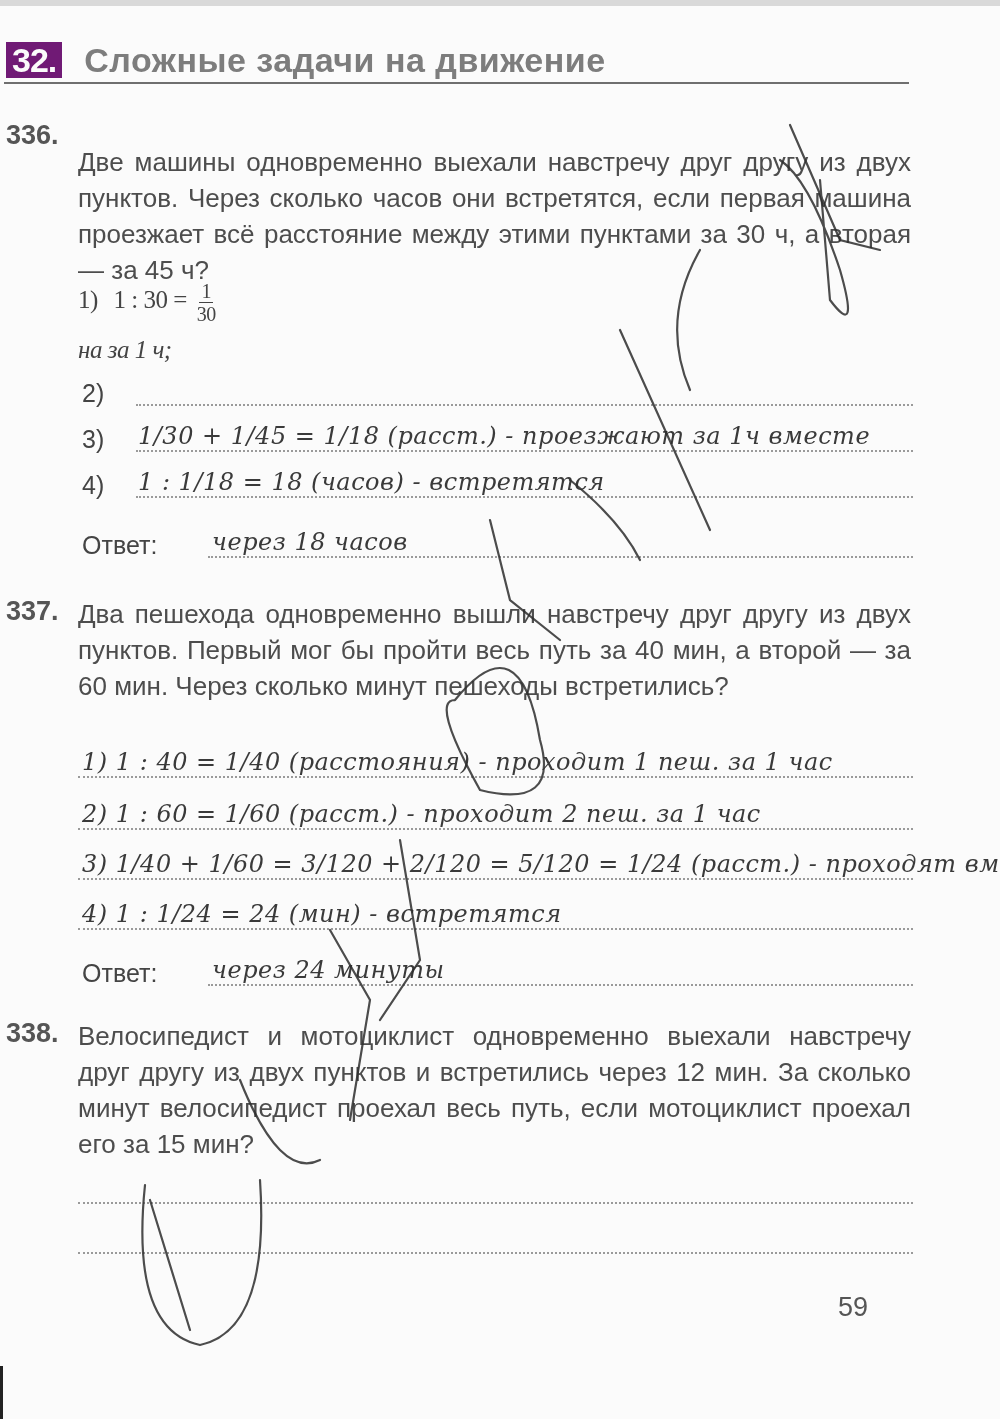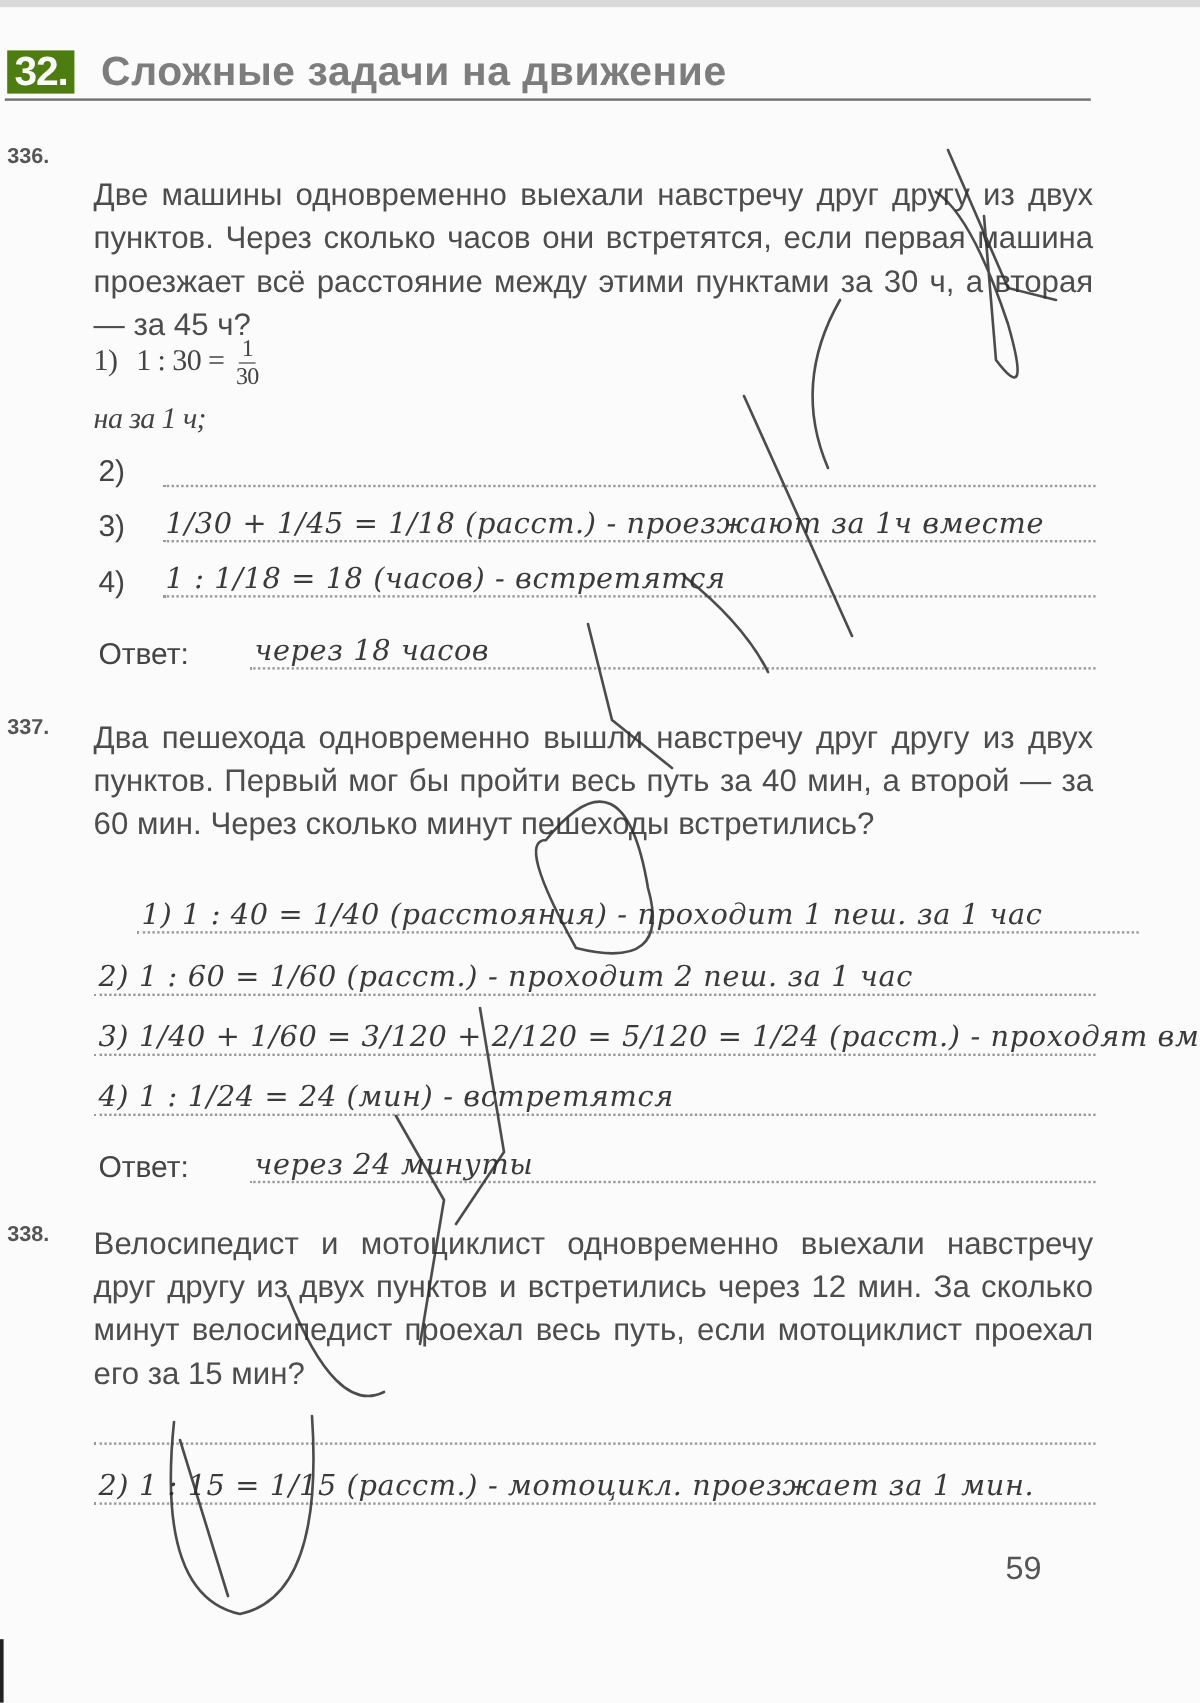--- a/index.html
+++ b/index.html
@@ -3,28 +3,28 @@
 <meta charset="utf-8">
 <style>
   html, body { margin: 0; padding: 0; }
   body {
     width: 1000px; height: 1419px; background: #fbfbfb; position: relative; overflow: hidden;
     font-family: "Liberation Sans", sans-serif; color: #4a4a4a;
   }
   .topstrip { position: absolute; left: 0; top: 0; width: 1000px; height: 6px; background: #d9d9d9; }
   .header { position: absolute; left: 6px; top: 40px; height: 40px; display: flex; align-items: center; }
   .sec-num {
-    background: #4d7c0f; color: #fbfbfb; font-weight: bold; font-size: 34px;
+    background: #701a75; color: #fbfbfb; font-weight: bold; font-size: 34px;
     padding: 0 6px; line-height: 36px; height: 36px; letter-spacing: -1px;
   }
   .sec-title { margin-left: 22px; font-weight: bold; font-size: 34px; color: #7d7d7d; letter-spacing: 0.5px; }
   .header-rule { position: absolute; left: 4px; top: 82px; width: 905px; height: 2px; background: #6f6f6f; }
 
   .task { position: absolute; left: 6px; width: 905px; }
-  .task-num { position: absolute; left: 0; top: 0; font-weight: bold; font-size: 18px; color: #555; }
+  .task-num { position: absolute; left: 0; top: 0; font-weight: bold; font-size: 27px; color: #555; }
   .task-text {
     position: absolute; left: 72px; width: 833px; font-size: 26px; line-height: 36px;
     color: #4d4d4d; text-align: justify; text-align-last: left;
   }
   .sample {
     position: absolute; left: 72px; font-size: 25px; color: #444; font-style: italic;
     font-family: Liberation Serif, serif; letter-spacing: -0.5px;
   }
   .sample .upr { font-style: normal; }
   .frac { display: inline-flex; flex-direction: column; align-items: center; vertical-align: middle; font-style: normal; font-size: 20px; line-height: 22px; margin: 0 4px; }
@@ -95,21 +95,21 @@
     <span class="answer-label">Ответ:</span>
     <span class="dots"></span>
     <span class="hw">через 18 часов</span>
   </div>
 </div>
 
 <div class="task" style="top:596px;">
   <span class="task-num">337.</span>
   <div class="task-text" style="top:0;">Два пешехода одновременно вышли навстречу друг другу из двух пунктов. Первый мог бы пройти весь путь за 40 мин, а второй — за 60 мин. Через сколько минут пешеходы встретились?</div>
 
-  <div class="line" style="top:148px;margin-left:36px;">
+  <div class="line" style="top:148px;">
     <span class="dots" style="left:0;"></span>
     <span class="hw" style="left:4px;">1) 1 : 40 = 1/40 (расстояния) - проходит 1 пеш. за 1 час</span>
   </div>
   <div class="line" style="top:200px;">
     <span class="dots" style="left:0;"></span>
     <span class="hw" style="left:4px;">2) 1 : 60 = 1/60 (расст.) - проходит 2 пеш. за 1 час</span>
   </div>
   <div class="line" style="top:250px;">
     <span class="dots" style="left:0;"></span>
     <span class="hw" style="left:4px;">3) 1/40 + 1/60 = 3/120 + 2/120 = 5/120 = 1/24 (расст.) - проходят вместе</span>
@@ -127,21 +127,20 @@
 
 <div class="task" style="top:1018px;">
   <span class="task-num">338.</span>
   <div class="task-text" style="top:0;">Велосипедист и мотоциклист одновременно выехали навстречу друг другу из двух пунктов и встретились через 12 мин. За сколько минут велосипедист проехал весь путь, если мотоциклист проехал его за 15 мин?</div>
 
   <div class="line" style="top:152px;">
     <span class="dots" style="left:0;"></span>
   </div>
   <div class="line" style="top:202px;">
     <span class="dots" style="left:0;"></span>
-    <span class="hw" style="left:4px;">2) 1 : 15 = 1/15 (расст.) - мотоцикл. проезжает за 1 мин.</span>
   </div>
 </div>
 
 <div class="page-num">59</div>
 <div class="binding"></div>
 
 <svg class="scribble" viewBox="0 0 1000 1419">
   <g fill="none" stroke="#2e2e2e" stroke-width="2.2" stroke-linecap="round" opacity="0.85">
     <path d="M790 125 L840 240 L880 250"></path>
     <path d="M820 180 L830 300 Q860 340 840 270 Q810 180 780 160"></path>

